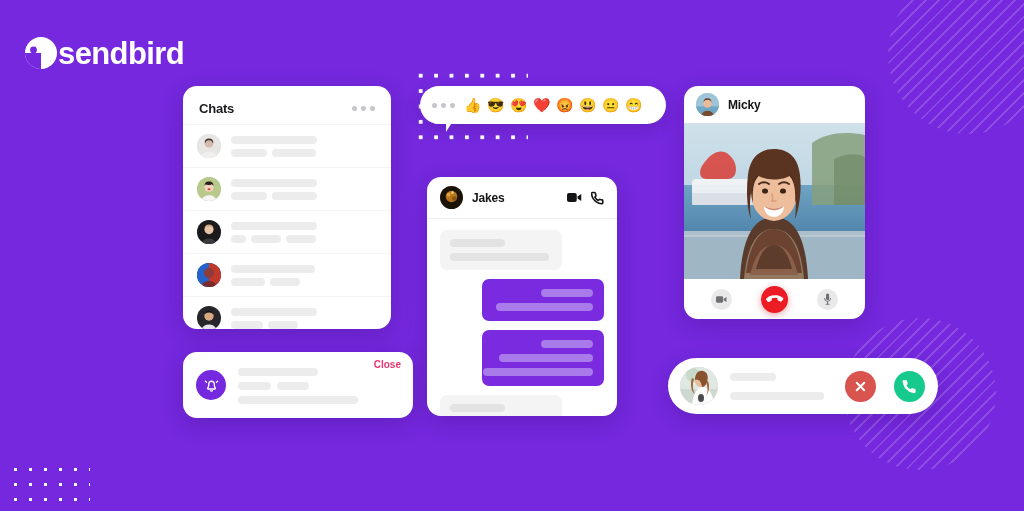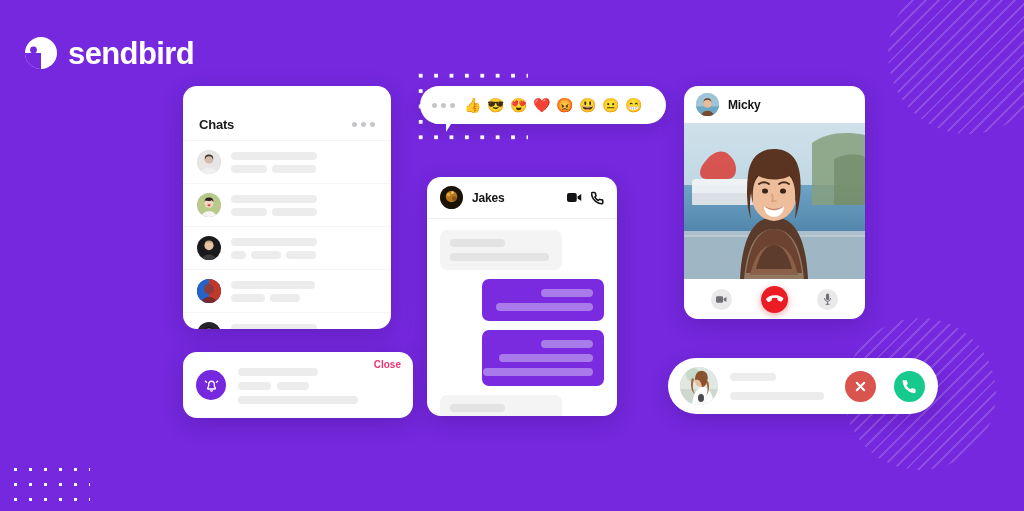--- a/index.html
+++ b/index.html
@@ -67,21 +67,20 @@
     background-size: 15.4px 15.4px;
     background-position: 2px 2px;
   }
 
   
   .logo {
     position: absolute;
     left: 24px; top: 36px;
     display: flex;
     align-items: center;
-    gap: 10px;
   }
   .logo-mark {
     width: 34px; height: 34px;
     position: relative;
   }
   .logo-text {
     color: #ffffff;
     font-size: 31px;
     font-weight: bold;
     letter-spacing: -0.6px;
@@ -102,21 +101,20 @@
   
   .chats-panel { left: 183px; top: 86px; width: 208px; height: 243px; }
 
   .chats-head {
     height: 38px;
     display: flex;
     align-items: center;
     justify-content: space-between;
     padding: 0 16px;
     padding-top: 6px;
-    margin-top: 16px;
   }
   .chats-title {
     font-size: 13px;
     font-weight: bold;
     color: #1b1b1e;
     letter-spacing: -0.2px;
   }
   .dots3 { display: flex; gap: 4px; align-items: center; }
   .dots3 i { width: 5px; height: 5px; border-radius: 50%; background: #c6c6ca; display: block; }
 

